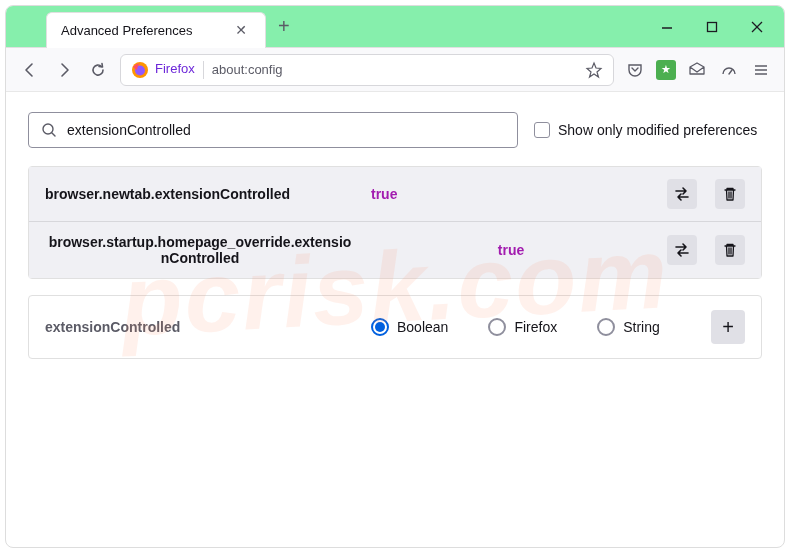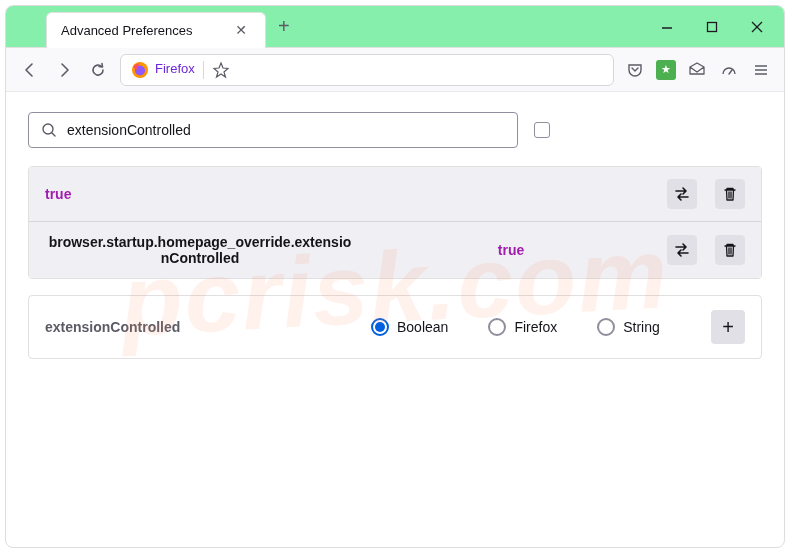--- a/index.html
+++ b/index.html
@@ -104,20 +104,21 @@
 
     <div class="urlbar">
       <div class="url-identity">
         <svg class="fox-icon" viewBox="0 0 18 18">
             <circle cx="9" cy="9" r="8" fill="#ff9500"></circle>
             <circle cx="9" cy="9.5" r="5" fill="#9059ff"></circle>
             <path d="M2 6 Q4 3 9 2 Q6 5 6 9 Q4 8 2 6" fill="#ff4f5e"></path>
           </svg>
         <span>Firefox</span>
       </div>
+      <span class="url-text">about:config</span>
       <span class="url-star">
           <svg width="18" height="18" viewBox="0 0 18 18">
             <path d="M9 2 L11 7 L16 7.5 L12 11 L13.5 16 L9 13 L4.5 16 L6 11 L2 7.5 L7 7 Z" fill="none" stroke="currentColor" stroke-width="1.2"></path>
           </svg>
         </span>
     </div>
 
     <div class="ext-icon">
         <svg width="18" height="18" viewBox="0 0 18 18">
           <path d="M3 4 H15 V9 A6 6 0 0 1 3 9 Z" fill="none" stroke="currentColor" stroke-width="1.4"></path>
@@ -152,25 +153,27 @@
         <span class="search-icon">
             <svg width="16" height="16" viewBox="0 0 16 16">
               <circle cx="7" cy="7" r="5" fill="none" stroke="currentColor" stroke-width="1.4"></circle>
               <line x1="11" y1="11" x2="14" y2="14" stroke="currentColor" stroke-width="1.4" stroke-linecap="round"></line>
             </svg>
           </span>
         <input class="search-input" value="extensionControlled" style="">
       </div>
       <label class="checkbox-row">
         <span class="checkbox"></span>
+        <span>Show only modified preferences</span>
       </label>
     </div>
 
     <div class="prefs-table">
       <div class="pref-row">
+        <div class="pref-name">browser.newtab.extensionControlled</div>
         <div class="pref-value">true</div>
         <div class="pref-actions">
           <div class="pref-btn">
               <svg width="18" height="18" viewBox="0 0 18 18">
                 <path d="M3 6 L13 6 M13 6 L10 3 M13 6 L10 9" fill="none" stroke="currentColor" stroke-width="1.6" stroke-linecap="round" stroke-linejoin="round"></path>
                 <path d="M15 12 L5 12 M5 12 L8 9 M5 12 L8 15" fill="none" stroke="currentColor" stroke-width="1.6" stroke-linecap="round" stroke-linejoin="round"></path>
               </svg>
             </div>
           <div class="pref-btn">
               <svg width="16" height="16" viewBox="0 0 16 16">

